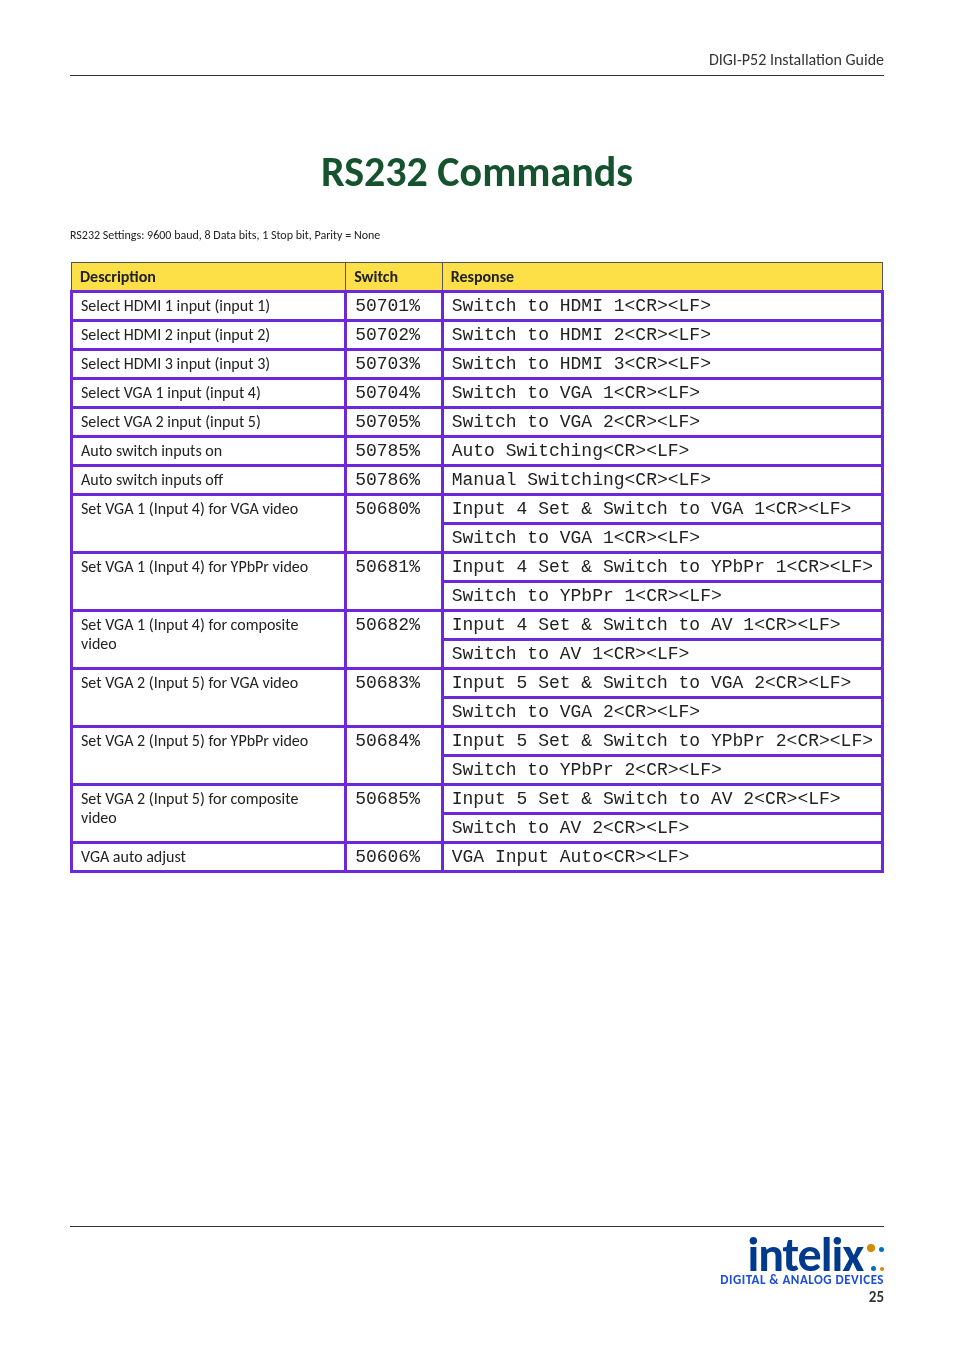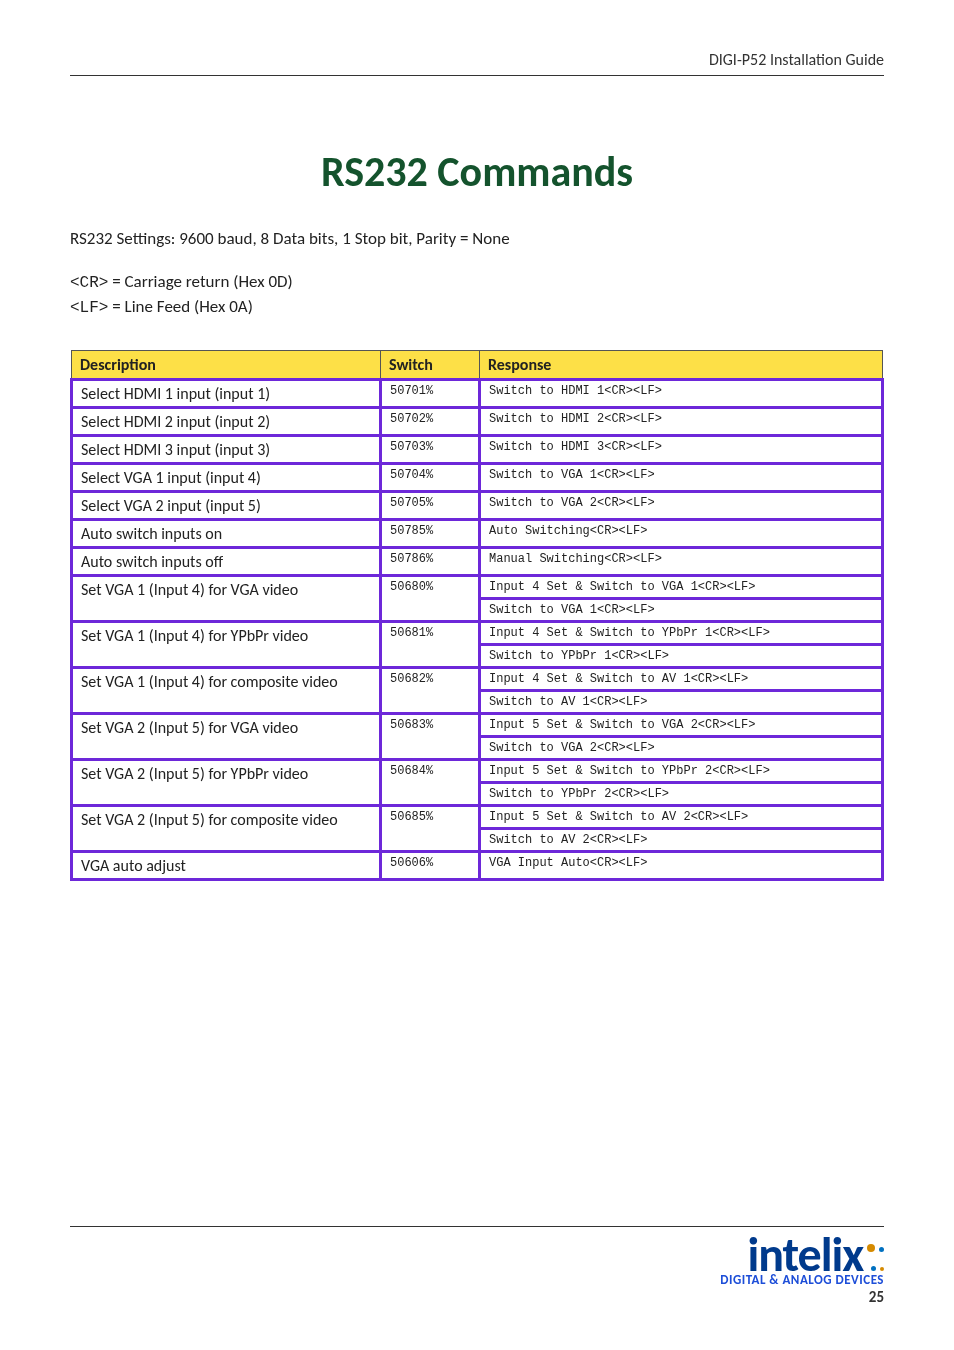--- a/index.html
+++ b/index.html
@@ -32,21 +32,21 @@
     margin: 0 0 70px 0;
   }
   h1.title {
     text-align: center;
     font-size: 42px;
     font-weight: 700;
     margin: 0 0 30px 0;
     color: #14532d;
   }
   .intro {
-    font-size: 17px;
+    font-size: 12px;
     line-height: 1.45;
     margin-bottom: 18px;
   }
   .legend {
     font-size: 17px;
     line-height: 1.45;
     margin-bottom: 30px;
   }
   .mono {
     font-family: "Courier New", monospace;
@@ -71,21 +71,21 @@
     border: 1px solid #555;
     background: #fde047;
   }
   table.cmd td {
     padding: 3px 8px;
     border: 3px solid #6d28d9;
     vertical-align: top;
   }
   table.cmd td.cmd-col, table.cmd td.resp-col {
     font-family: "Courier New", monospace;
-    font-size: 12px;
+    font-size: 18px;
     white-space: nowrap;
   }
   table.cmd td.desc-col {
     width: 290px;
   }
   table.cmd td.cmd-col { width: 80px; }
 
   .footer-rule {
     position: absolute;
     left: 70px;
@@ -141,28 +141,20 @@
 
   <div class="header-row">DIGI-P52 Installation Guide</div>
   <hr class="header-rule">
 
   <h1 class="title">RS232 Commands</h1>
 
   <div class="intro">
     <div>RS232 Settings: 9600 baud, 8 Data bits, 1 Stop bit, Parity = None</div>
   </div>
 
-  <div class="legend">
-    <div>
-      <span class="mono">&lt;CR&gt;</span><span> = Carriage return (Hex 0D)</span>
-    </div>
-    <div>
-      <span class="mono">&lt;LF&gt;</span><span> = Line Feed (Hex 0A)</span>
-    </div>
-  </div>
 
 
   <table class="cmd">
     <thead>
       <tr>
         <th>Description</th>
         <th>Switch</th>
         <th>Response</th>
       </tr>
     </thead>

